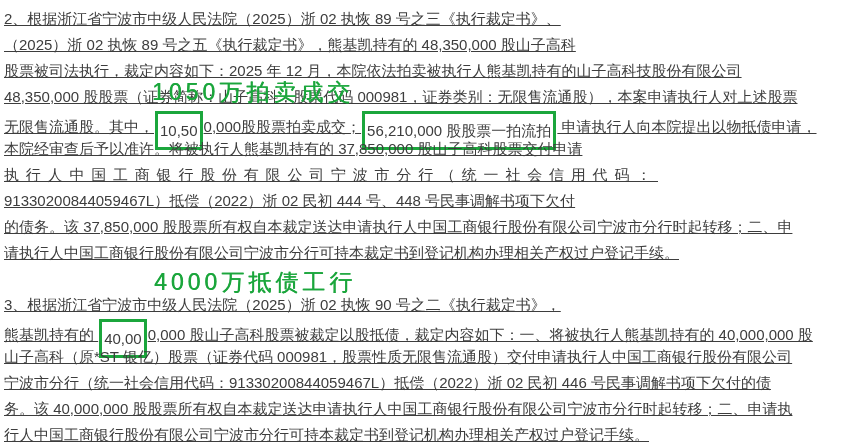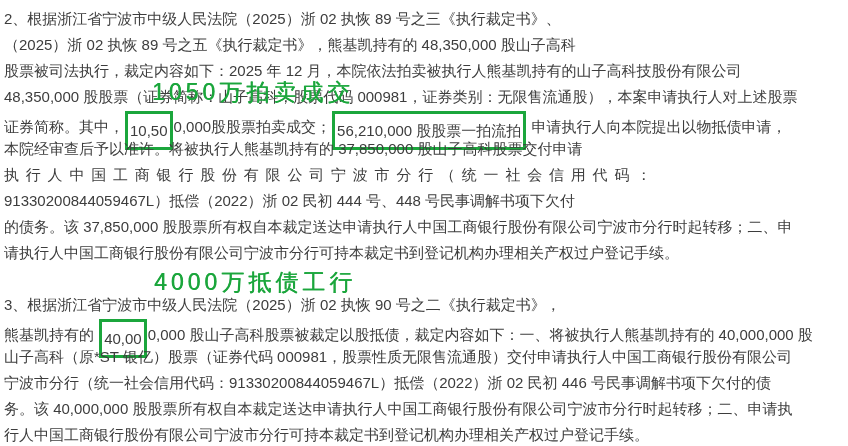--- a/index.html
+++ b/index.html
@@ -19,20 +19,21 @@
     font-family: "Liberation Sans", "DejaVu Sans", sans-serif;
     font-size: 15px;
     line-height: 26px;
   }
   .paragraph + .paragraph {
     margin-top: 26px;
   }
   .line {
     height: 26px;
     white-space: nowrap;
+    text-decoration: underline;
   }
   .line.spaced {
     letter-spacing: 6.8px;
   }
   .boxed {
     display: inline-block;
     border: 3px solid var(--green, #1ba63c);
     line-height: 17px;
     padding: 8px 2px;
     margin: 1px 1px;
@@ -55,21 +56,21 @@
 </head>
 <body>
 
 <div class="page">
   <div>
       <div class="paragraph">
         <div class="line"><span class="seg">2、根据浙江省宁波市中级人民法院（2025）浙 02 执恢 89 号之三《执行裁定书》、</span></div>
         <div class="line"><span class="seg">（2025）浙 02 执恢 89 号之五《执行裁定书》，熊基凯持有的 48,350,000 股山子高科</span></div>
         <div class="line"><span class="seg">股票被司法执行，裁定内容如下：2025 年 12 月，本院依法拍卖被执行人熊基凯持有的山子高科技股份有限公司</span></div>
         <div class="line"><span class="seg">48,350,000 股股票（证券简称：山子高科，股票代码 000981，证券类别：无限售流通股），本案申请执行人对上述股票</span></div>
-        <div class="line"><span class="seg">证券简称。其中，</span><span class="boxed">10,50</span><span class="seg">0,000股股票拍卖成交；</span><span class="boxed">56,210,000 股股票一拍流拍</span><span class="seg"> 申请执行人向本院提出以物抵债申请，</span></div>
+        <div class="line"><span class="seg">无限售流通股。其中，</span><span class="boxed">10,50</span><span class="seg">0,000股股票拍卖成交；</span><span class="boxed">56,210,000 股股票一拍流拍</span><span class="seg"> 申请执行人向本院提出以物抵债申请，</span></div>
         <div class="line"><span class="seg">本院经审查后予以准许。将被执行人熊基凯持有的 37,850,000 股山子高科股票交付申请</span></div>
         <div class="line spaced"><span class="seg">执行人中国工商银行股份有限公司宁波市分行（统一社会信用代码：</span></div>
         <div class="line"><span class="seg">91330200844059467L）抵偿（2022）浙 02 民初 444 号、448 号民事调解书项下欠付</span></div>
         <div class="line"><span class="seg">的债务。该 37,850,000 股股票所有权自本裁定送达申请执行人中国工商银行股份有限公司宁波市分行时起转移；二、申</span></div>
         <div class="line"><span class="seg">请执行人中国工商银行股份有限公司宁波市分行可持本裁定书到登记机构办理相关产权过户登记手续。</span></div>
       </div>
       <div class="paragraph">
         <div class="line"><span class="seg">3、根据浙江省宁波市中级人民法院（2025）浙 02 执恢 90 号之二《执行裁定书》，</span></div>
         <div class="line"><span class="seg">熊基凯持有的 </span><span class="boxed">40,00</span><span class="seg">0,000 股山子高科股票被裁定以股抵债，裁定内容如下：一、将被执行人熊基凯持有的 40,000,000 股</span></div>
         <div class="line"><span class="seg">山子高科（原*ST 银亿）股票（证券代码 000981，股票性质无限售流通股）交付申请执行人中国工商银行股份有限公司</span></div>

